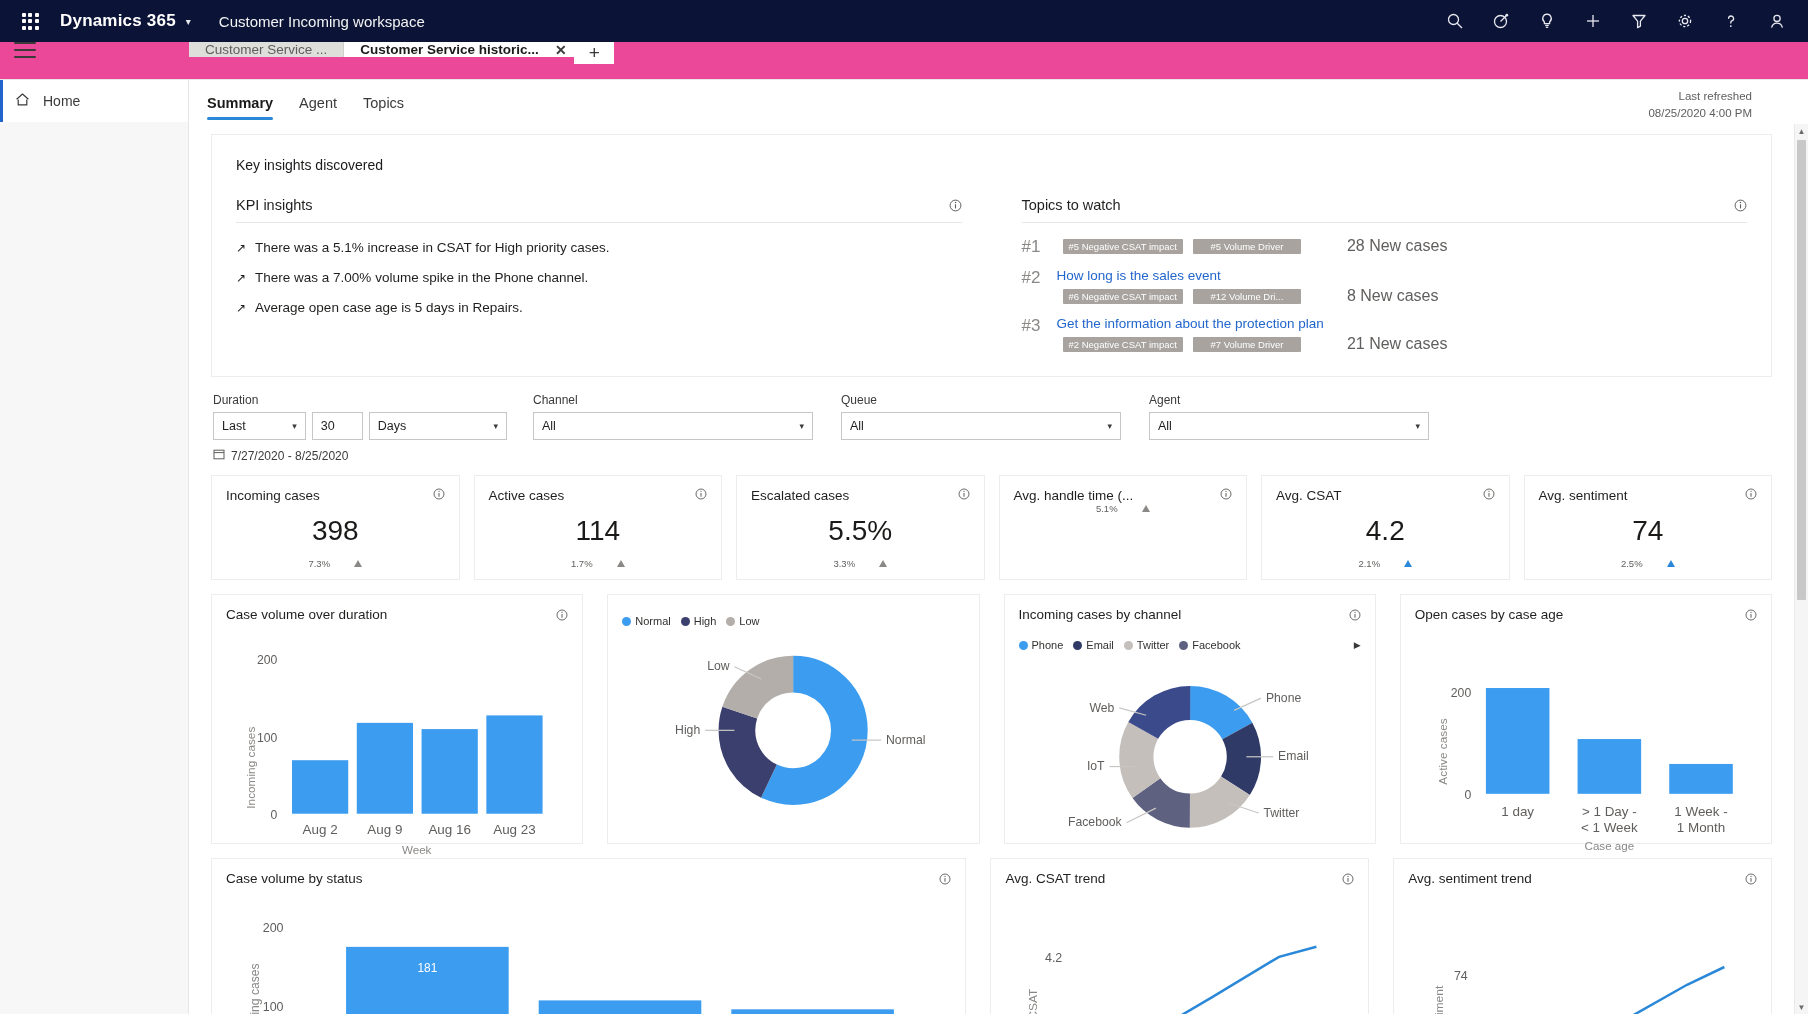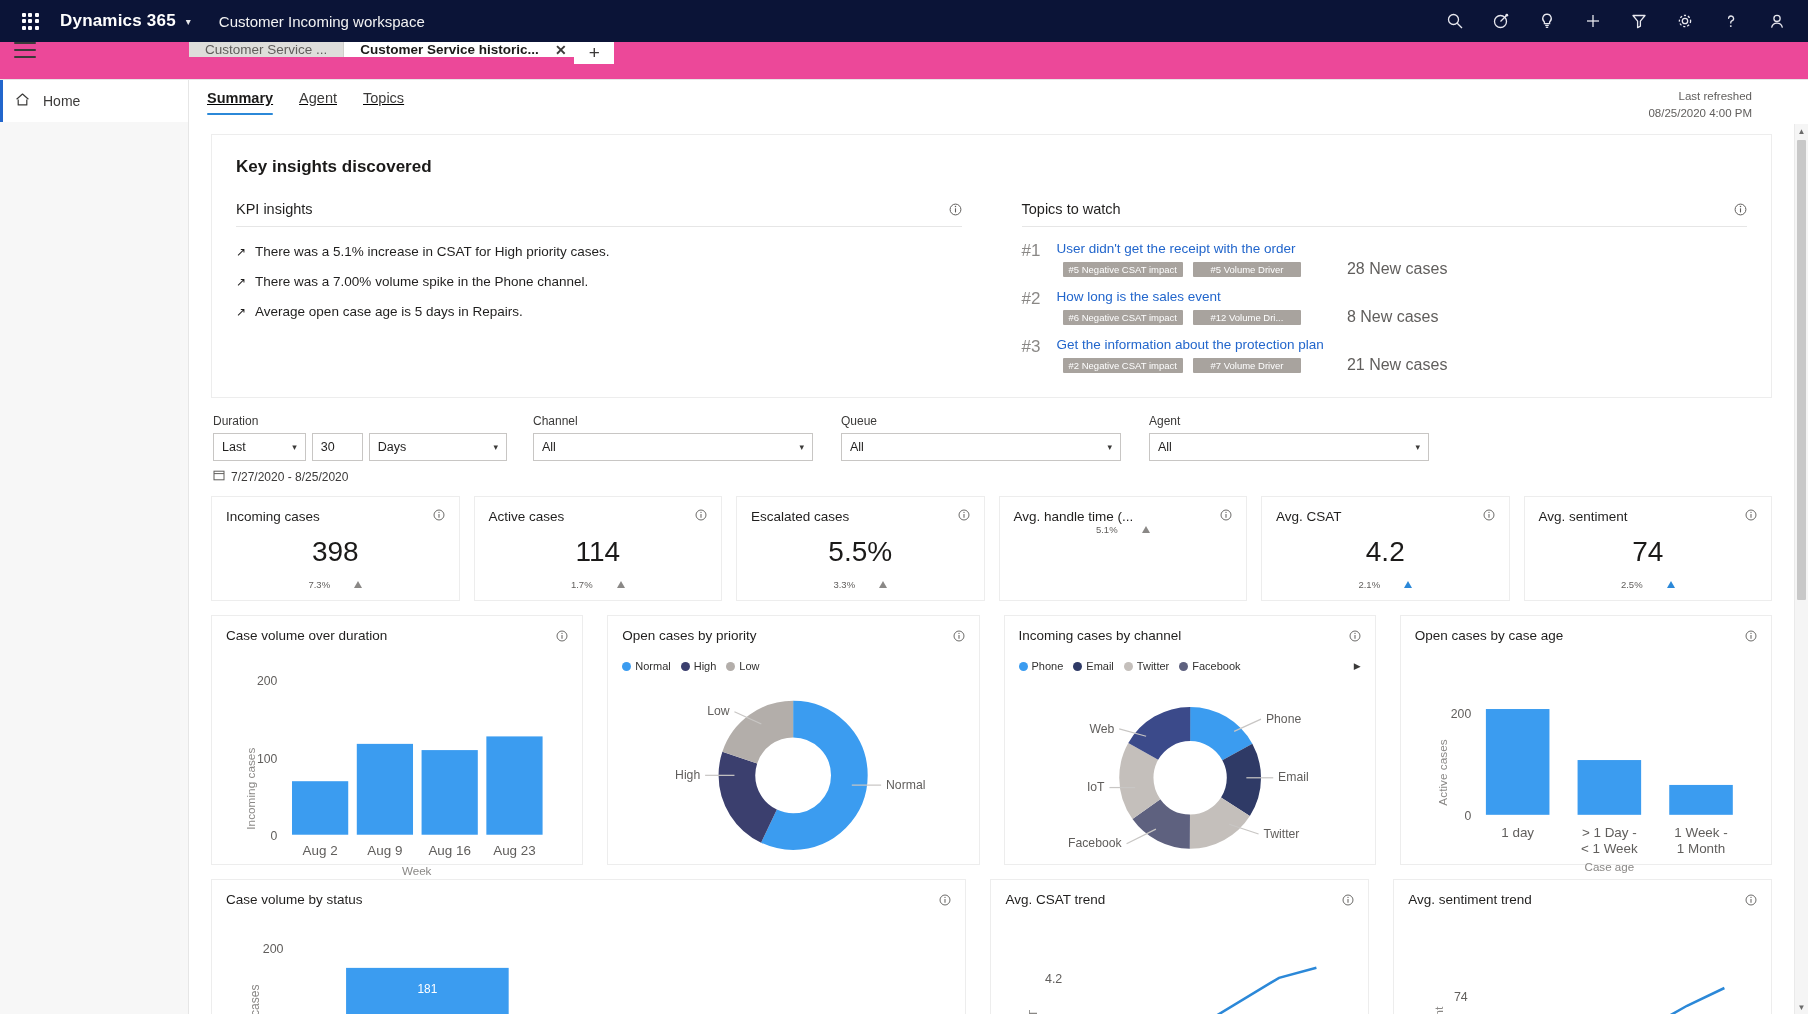--- a/index.html
+++ b/index.html
@@ -52,37 +52,37 @@
   .side-item {
     height: 42px; display: flex; align-items: center; gap: 12px; padding-left: 14px;
     font-size: 14px; color: #3b3a39; background: #fff; position: relative; cursor: pointer;
   }
   .side-item.active::before { content: ""; position: absolute; left: 0; top: 0; bottom: 0; width: 3px; background: #2266cc; }
   .side-item svg { flex: none; }
 
   .content { flex: 1; background: #ffffff; position: relative; overflow: hidden; }
 
   
-  .subnav { display: flex; align-items: flex-start; gap: 26px; padding: 10px 12px 0 18px; height: 44px; position: relative; text-decoration: underline; }
+  .subnav { display: flex; align-items: center; gap: 26px; padding: 10px 12px 0 18px; height: 44px; position: relative; }
   .subtab { font-size: 14.5px; color: #3b3a39; cursor: pointer; padding-bottom: 9px; position: relative; }
   .subtab.active { font-weight: 700; color: #1b1a19; }
   .subtab.active::after { content: ""; position: absolute; left: 0; right: 0; bottom: 0; height: 2.5px; background: #2b88d8; border-radius: 2px; }
   .refresh-block { position: absolute; right: 56px; top: 8px; text-align: right; font-size: 11.5px; color: #605e5c; line-height: 1.45; }
 
   
   .canvas { position: absolute; left: 0; right: 0; top: 44px; bottom: 0; background: #fff; overflow: hidden; }
   .scrollbar { position: absolute; top: 0; right: 0; width: 14px; bottom: 0; background: #f5f5f5; border-left: 1px solid #eaeaea; }
   .scrollbar .up, .scrollbar .down { height: 14px; display: flex; align-items: center; justify-content: center; font-size: 8px; color: #6b6b6b; cursor: pointer; }
   .scrollbar .thumb { position: absolute; left: 2px; right: 2px; top: 16px; height: 460px; background: #c8c8c8; border-radius: 1px; cursor: pointer; }
 
   .board { position: absolute; left: 0; top: 0; right: 14px; padding: 10px 22px 0 22px; }
 
   
   .insights-card { border: 1px solid #ededed; background: #fff; padding: 22px 24px 16px 24px; }
-  .insights-title { font-size: 17px; color: #1b1a19; font-weight: 700; margin-bottom: 24px; }
+  .insights-title { font-size: 14px; color: #1b1a19; font-weight: 400; margin-bottom: 24px; }
   .insights-cols { display: flex; gap: 60px; }
   .insight-col { flex: 1; min-width: 0; }
   .panel-head { display: flex; align-items: center; justify-content: space-between; padding-bottom: 9px; }
   .panel-head h3 { font-size: 14.5px; font-weight: 400; color: #201f1e; }
   .divider { height: 1px; background: #e6e6e6; margin-bottom: 10px; }
   .kpi-line { display: flex; align-items: flex-start; gap: 9px; font-size: 13.5px; color: #201f1e; padding: 7px 0; }
   .kpi-line .arrow { color: #201f1e; font-size: 12px; line-height: 1.35; }
 
   .topic-row { display: flex; gap: 11px; padding: 4px 0 7px 0; }
   .topic-rank { font-size: 17px; color: #8a8886; min-width: 24px; font-weight: 400; }
@@ -303,21 +303,20 @@
                         <line x1="6.5" y1="5.3" x2="6.5" y2="9.4" stroke="currentColor" stroke-width="1.1"></line>
                         <circle cx="6.5" cy="3.6" r=".75" fill="currentColor"></circle>
                       </svg>
                   </span>
                 </div>
                 <div class="divider"></div>
 
                 <div class="topic-row">
                   <div class="topic-rank">#1</div>
                   <div class="topic-main">
-                    <a class="topic-link">User didn't get the receipt with the order</a>
                     <div class="topic-meta">
                       <span class="pill">#5 Negative CSAT impact</span>
                       <span class="pill">#5 Volume Driver</span>
                       <span class="newcases">28 New cases</span>
                     </div>
                   </div>
                 </div>
 
                 <div class="topic-row">
                   <div class="topic-rank">#2</div>
@@ -529,30 +528,20 @@
                   <text class="cat" x="77" y="158" text-anchor="middle">Aug 2</text>
                   <text class="cat" x="130" y="158" text-anchor="middle">Aug 9</text>
                   <text class="cat" x="183" y="158" text-anchor="middle">Aug 16</text>
                   <text class="cat" x="236" y="158" text-anchor="middle">Aug 23</text>
                   <text class="axlabel" x="156" y="174" text-anchor="middle">Week</text>
                 </svg>
               </div>
             </div>
 
             <div class="chart-card h2">
-              <div class="panel-head">
-                <span class="chart-title">Open cases by priority</span>
-                <span class="iconinfo">
-                    <svg width="12" height="12" viewBox="0 0 13 13">
-                      <circle cx="6.5" cy="6.5" r="5.4" fill="none" stroke="currentColor" stroke-width="1"></circle>
-                      <line x1="6.5" y1="5.3" x2="6.5" y2="9.4" stroke="currentColor" stroke-width="1.1"></line>
-                      <circle cx="6.5" cy="3.6" r=".75" fill="currentColor"></circle>
-                    </svg>
-                  </span>
-              </div>
               <div class="legend">
                 <span class="legend-item">
                     <i class="dot" style="background:#3b9cf0"></i>
                     <span>Normal</span>
                   </span>
                 <span class="legend-item">
                     <i class="dot" style="background:#3b3f6e"></i>
                     <span>High</span>
                   </span>
                 <span class="legend-item">

